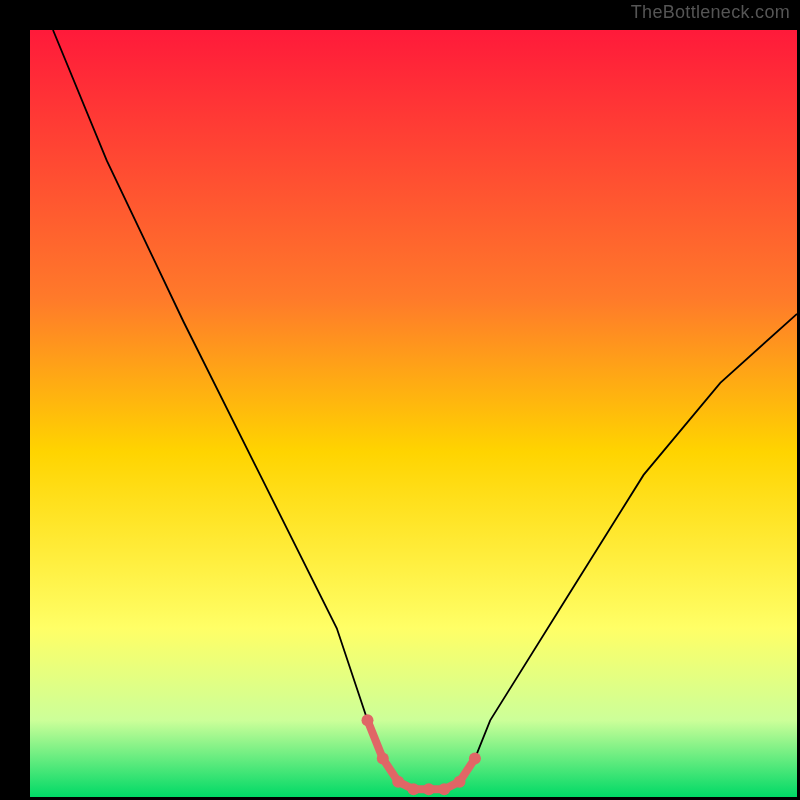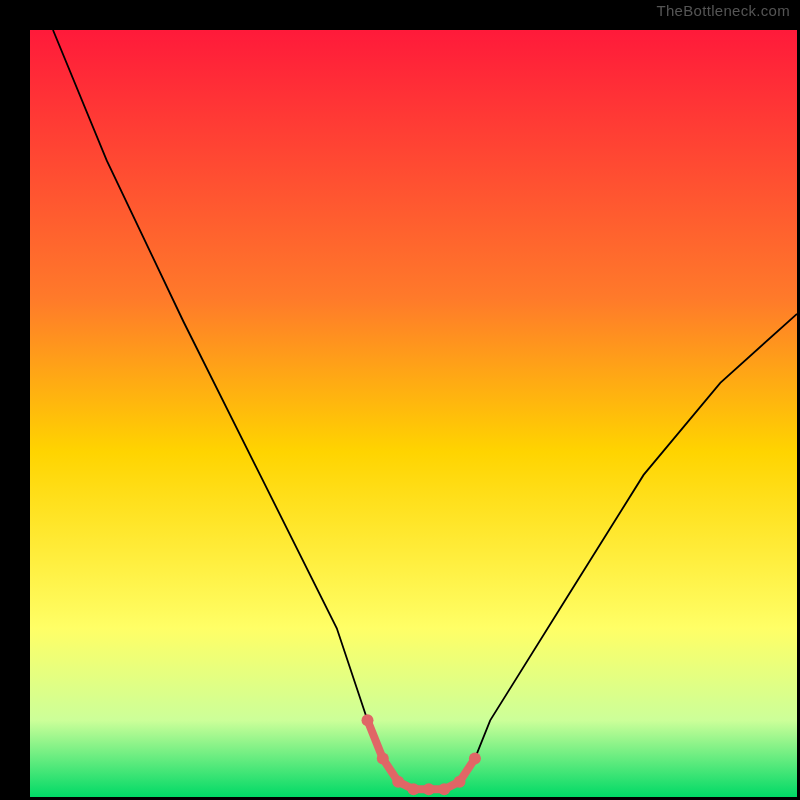--- a/index.html
+++ b/index.html
@@ -14,21 +14,21 @@
   .chart-container {
     position: relative;
     width: 800px;
     height: 800px;
   }
   .watermark {
     position: absolute;
     top: 2px;
     right: 10px;
     color: #555;
-    font-size: 15px;
+    font-size: 18px;
     font-weight: 500;
     z-index: 10;
     letter-spacing: 0.3px;
   }
   svg {
     display: block;
   }
 </style>
 </head>
 <body>

